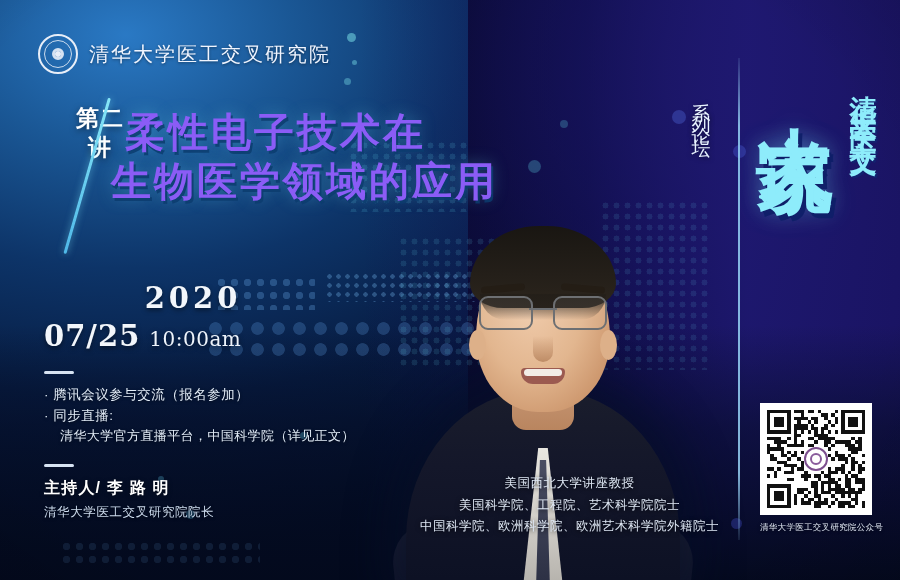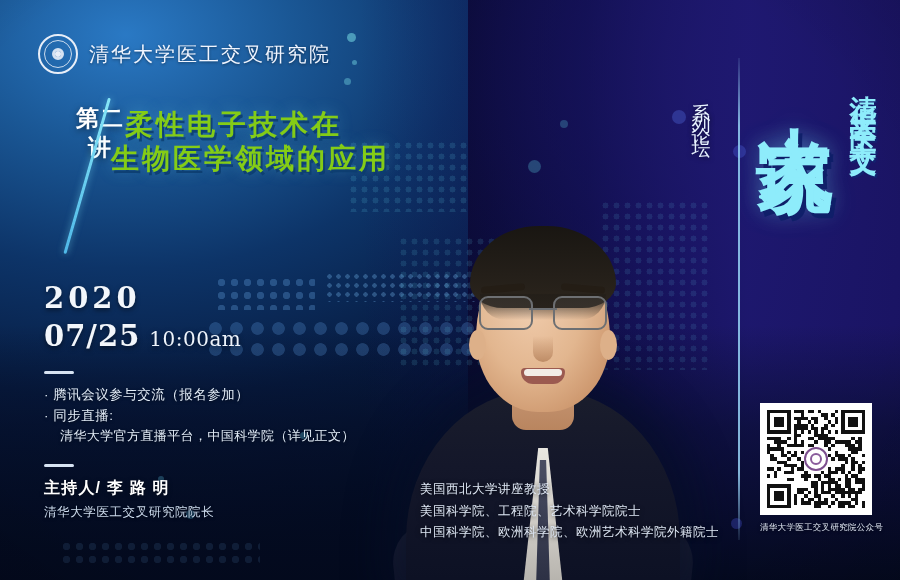--- a/index.html
+++ b/index.html
@@ -112,42 +112,43 @@
     width: 3px; height: 162px;
     background: linear-gradient(to bottom, #86e6f7, #4fb8e8);
     transform: rotate(16deg); transform-origin: top center;
     border-radius: 2px;
     box-shadow: 0 0 7px rgba(125,230,250,.55);
   }
 
   
   .title-block { position: absolute; left: 125px; top: 108px; width: 420px; }
   .t-line {
-    color: #84cc16;
-    font-size: 28px; font-weight: 700; letter-spacing: 3px;
+    color: #8b5cf6;
+    font-size: 40px; font-weight: 700; letter-spacing: 3px;
     line-height: 1.22;
     font-family: "DejaVu Sans", "Liberation Sans", sans-serif;
     text-shadow: 2px 3px 0 rgba(12,60,110,.85), 0 0 16px rgba(110,220,250,.35);
     white-space: nowrap;
   }
   .t-line.l2 { margin-left: -14px; }
   .t-en {
     margin-top: 9px; margin-left: -6px;
     color: #9fd8ee; font-size: 15.5px; letter-spacing: .4px;
     font-family: "DejaVu Serif", "Liberation Serif", serif;
     white-space: nowrap;
     text-shadow: 0 1px 3px rgba(0,0,0,.45);
   }
 
   
   .date-block { position: absolute; left: 44px; top: 281px; }
   .date-y {
     color: #f2f6fb; font-size: 29px; font-weight: 700; letter-spacing: 4px;
     font-family: "DejaVu Serif", "Liberation Serif", serif;
     text-shadow: 0 2px 5px rgba(0,0,0,.5);
+    text-align: right;
   }
   .date-row { margin-top: 4px; display: flex; align-items: baseline; gap: 9px; }
   .date-d {
     color: #f2f6fb; font-size: 29px; font-weight: 700; letter-spacing: 1px;
     font-family: "DejaVu Serif", "Liberation Serif", serif;
     text-shadow: 0 2px 5px rgba(0,0,0,.5);
   }
   .date-t {
     color: #eef4fb; font-size: 20px; letter-spacing: .5px;
     font-family: "DejaVu Serif", "Liberation Serif", serif;
@@ -277,22 +278,21 @@
 
   
   .speaker-name {
     position: absolute; right: 181px; top: 417px;
     color: #ffffff; font-size: 26px; font-weight: 700; letter-spacing: 5px;
     white-space: nowrap;
     text-shadow: 0 2px 8px rgba(0,0,0,.75);
   }
   .speaker-creds {
     position: absolute; right: 181px; top: 472px;
-    text-align: left;
-    margin-top: 6px;
+    text-align: center;
   }
   .cred {
     color: #dfe8f5; font-size: 12.5px; line-height: 1.72; letter-spacing: .5px;
     white-space: nowrap;
     font-family: "DejaVu Serif", "Liberation Serif", serif;
     text-shadow: 0 1px 5px rgba(0,0,0,.8);
   }
 
   
   .divider {

